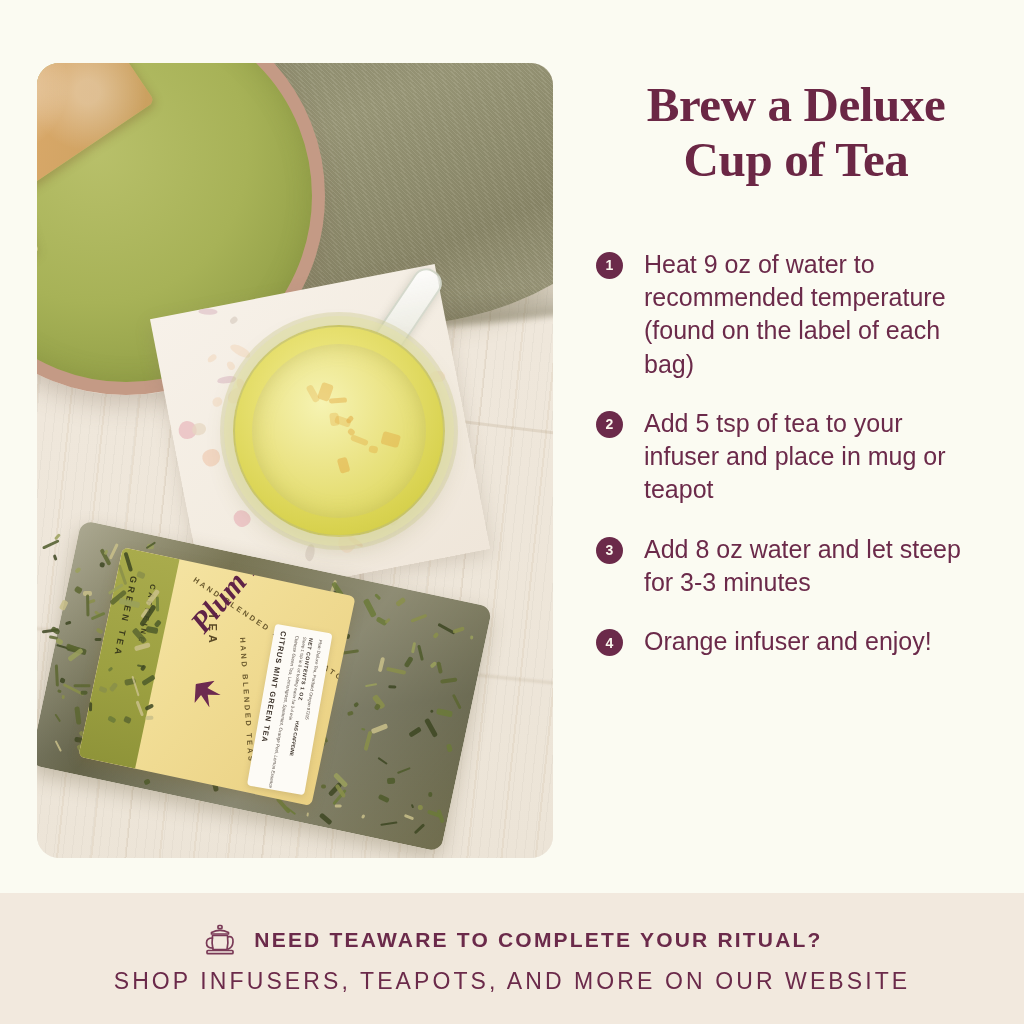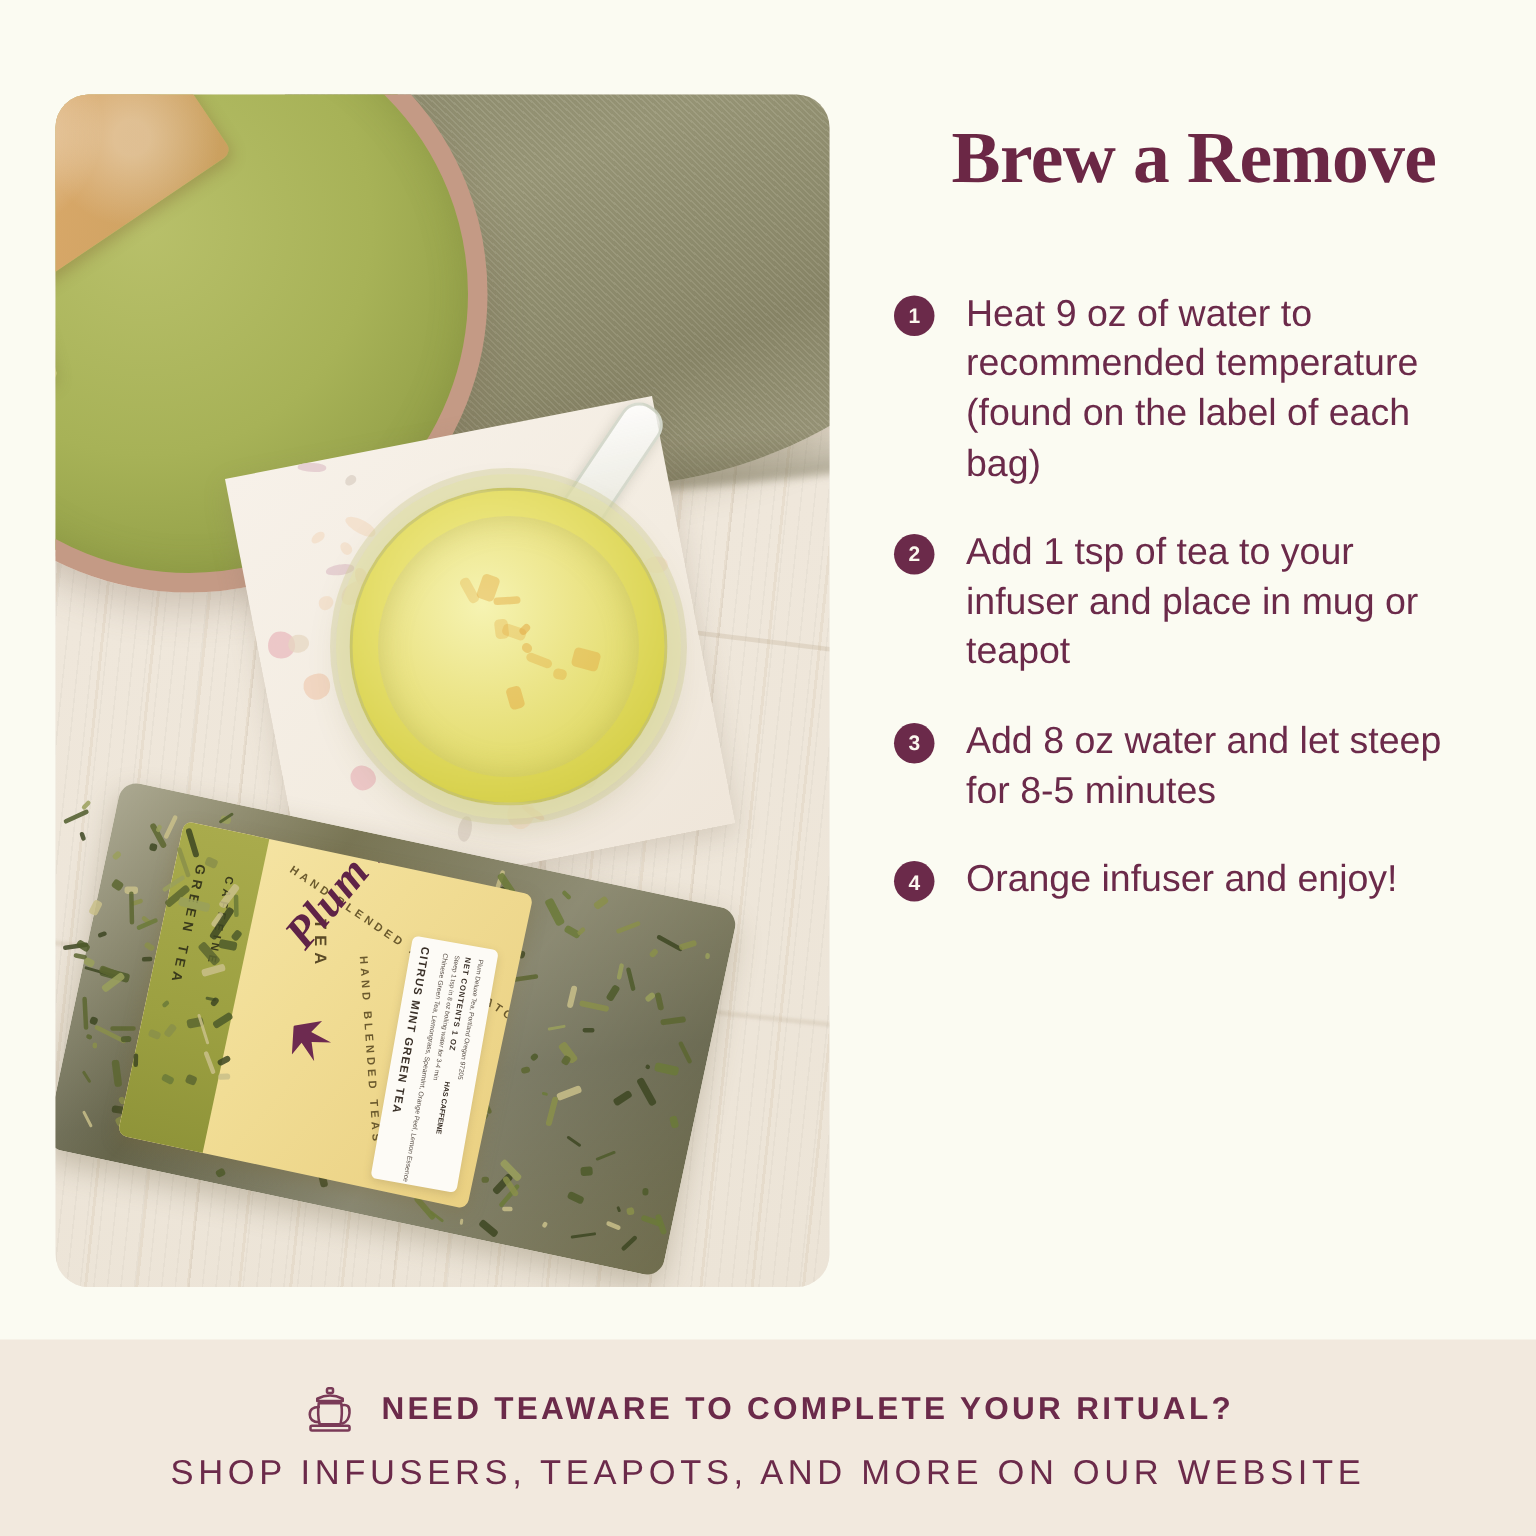--- a/index.html
+++ b/index.html
@@ -673,35 +673,36 @@
         <div class="leafbit" style="position: absolute; left: 102.691px; top: 602.765px; width: 6.27345px; height: 3.99121px; background: rgb(61, 70, 34); transform: rotate(127.392deg);"></div>
         <div class="leafbit" style="position: absolute; left: 108.07px; top: 480.518px; width: 11.2388px; height: 2.42436px; background: rgb(78, 90, 42); transform: rotate(147.04deg);"></div>
         <div class="leafbit" style="position: absolute; left: 53.7807px; top: 551.661px; width: 14.7314px; height: 2.50033px; background: rgb(107, 122, 56); transform: rotate(156.597deg);"></div>
         <div class="leafbit" style="position: absolute; left: 99.3259px; top: 549.529px; width: 23.8391px; height: 5.07432px; background: rgb(61, 70, 34); transform: rotate(123.277deg);"></div>
         <div class="leafbit" style="position: absolute; left: 81.4742px; top: 496.87px; width: 20.4855px; height: 4.27918px; background: rgb(61, 70, 34); transform: rotate(73.1266deg);"></div>
       </div>
   </div>
 
   <div class="right-col">
     <h1 class="headline">
-      <span>Brew a Remove</span><br>
+      <span>Brew a Deluxe</span><br>
+      <span>Cup of Tea</span>
     </h1>
 
     <ul class="steps" id="steps-list">
         <li class="step">
           <span class="step-badge">1</span>
           <span class="step-text">Heat 9 oz of water to recommended temperature (found on the label of each bag)</span>
         </li>
         <li class="step">
           <span class="step-badge">2</span>
-          <span class="step-text">Add 1 tsp of tea to your infuser and place in mug or teapot</span>
+          <span class="step-text">Add 5 tsp of tea to your infuser and place in mug or teapot</span>
         </li>
         <li class="step">
           <span class="step-badge">3</span>
-          <span class="step-text">Add 8 oz water and let steep for 8-5 minutes</span>
+          <span class="step-text">Add 8 oz water and let steep for 3-3 minutes</span>
         </li>
         <li class="step">
           <span class="step-badge">4</span>
           <span class="step-text">Orange infuser and enjoy!</span>
         </li>
       </ul>
   </div>
 
   <div class="footer">
     <div class="footer-row">

